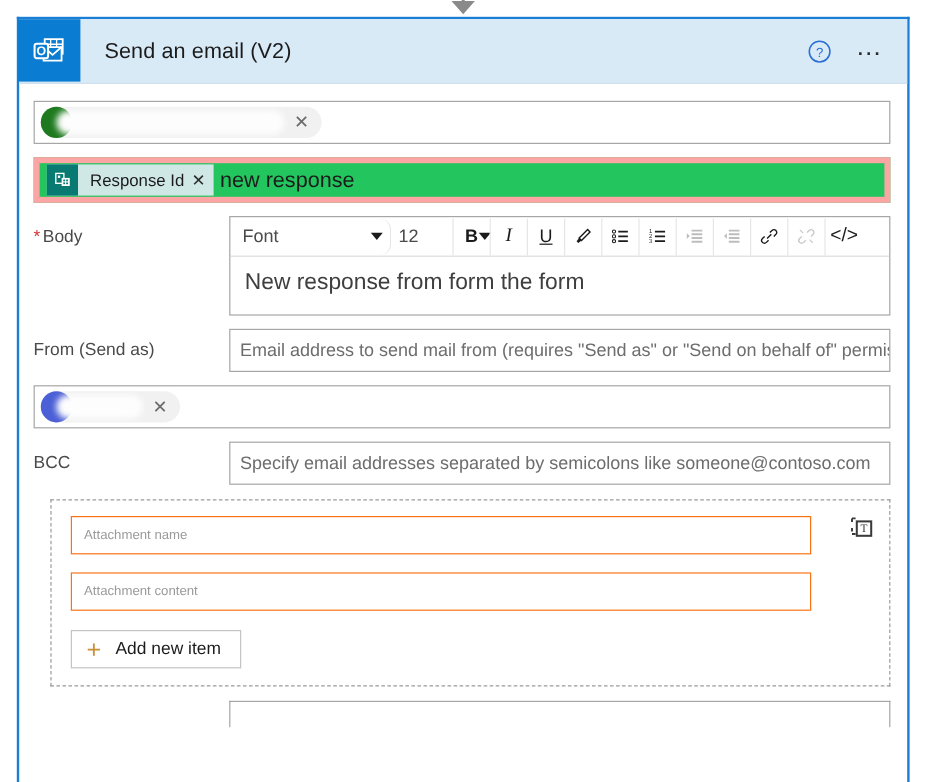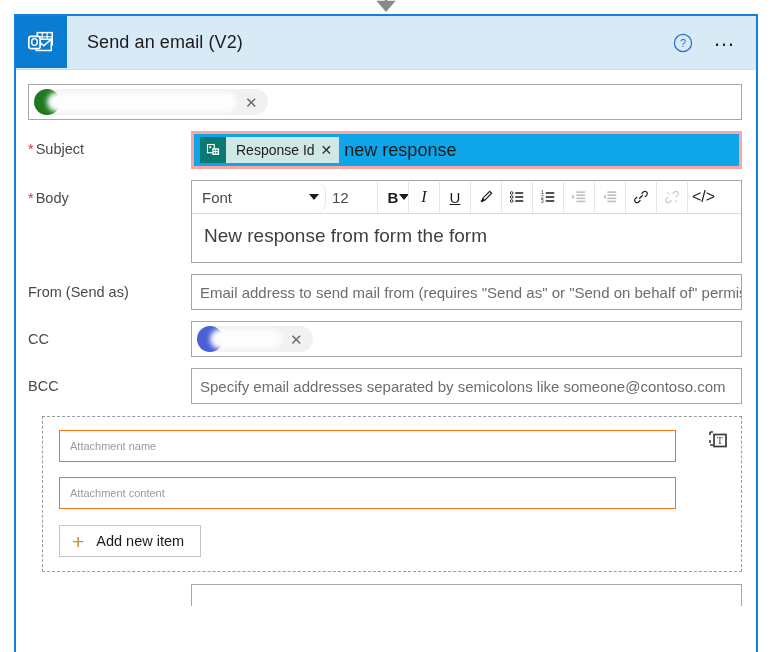--- a/index.html
+++ b/index.html
@@ -164,22 +164,22 @@
   .chip-x {
     color: #6b6b6b;
     font-size: 15px;
     padding: 0 8px;
     cursor: pointer;
     line-height: 1;
   }
 
   
   .subject-box {
-    border: 3px solid #fca5a5;
-    background: #0ea5e9;
+    border: 5px solid #fca5a5;
+    background: #22c55e;
     height: 38px;
     display: flex;
     align-items: center;
     padding: 0 6px;
     overflow: hidden;
     white-space: nowrap;
   }
   .token {
     display: inline-flex;
     align-items: center;
@@ -384,23 +384,20 @@
               <span class="chip-name" style="width:190px"></span>
               <span class="chip-x">✕</span>
             </span>
           </div>
         </div>
       </div>
 
       <div class="spacer-sm"></div>
 
       <div class="row">
-        <div class="row-label">
-          <span class="req">*</span><span>Subject</span>
-        </div>
         <div class="row-field">
           <div class="subject-box">
             <span class="token">
               <span class="token-icon">
                 <svg viewBox="0 0 20 20" width="15" height="15">
                   <rect x="2" y="2" width="9" height="11" fill="none" stroke="#ffffff" stroke-width="1.5"></rect>
                   <rect x="4.3" y="4.4" width="2.6" height="2.6" fill="#ffffff"></rect>
                   <rect x="8.5" y="7" width="9" height="9" fill="#ffffff"></rect>
                   <rect x="10.3" y="8.8" width="2" height="2" fill="#087a72"></rect>
                   <rect x="13.5" y="8.8" width="2" height="2" fill="#087a72"></rect>
@@ -515,21 +512,20 @@
       <div class="row">
         <div class="row-label">From (Send as)</div>
         <div class="row-field">
           <div class="textbox">Email address to send mail from (requires "Send as" or "Send on behalf of" permissions)</div>
         </div>
       </div>
 
       <div class="spacer-sm"></div>
 
       <div class="row">
-        <div class="row-label">CC</div>
         <div class="row-field">
           <div class="textbox people">
             <span class="chip">
               <span class="chip-avatar blue"></span>
               <span class="chip-name" style="width:72px"></span>
               <span class="chip-x">✕</span>
             </span>
           </div>
         </div>
       </div>

